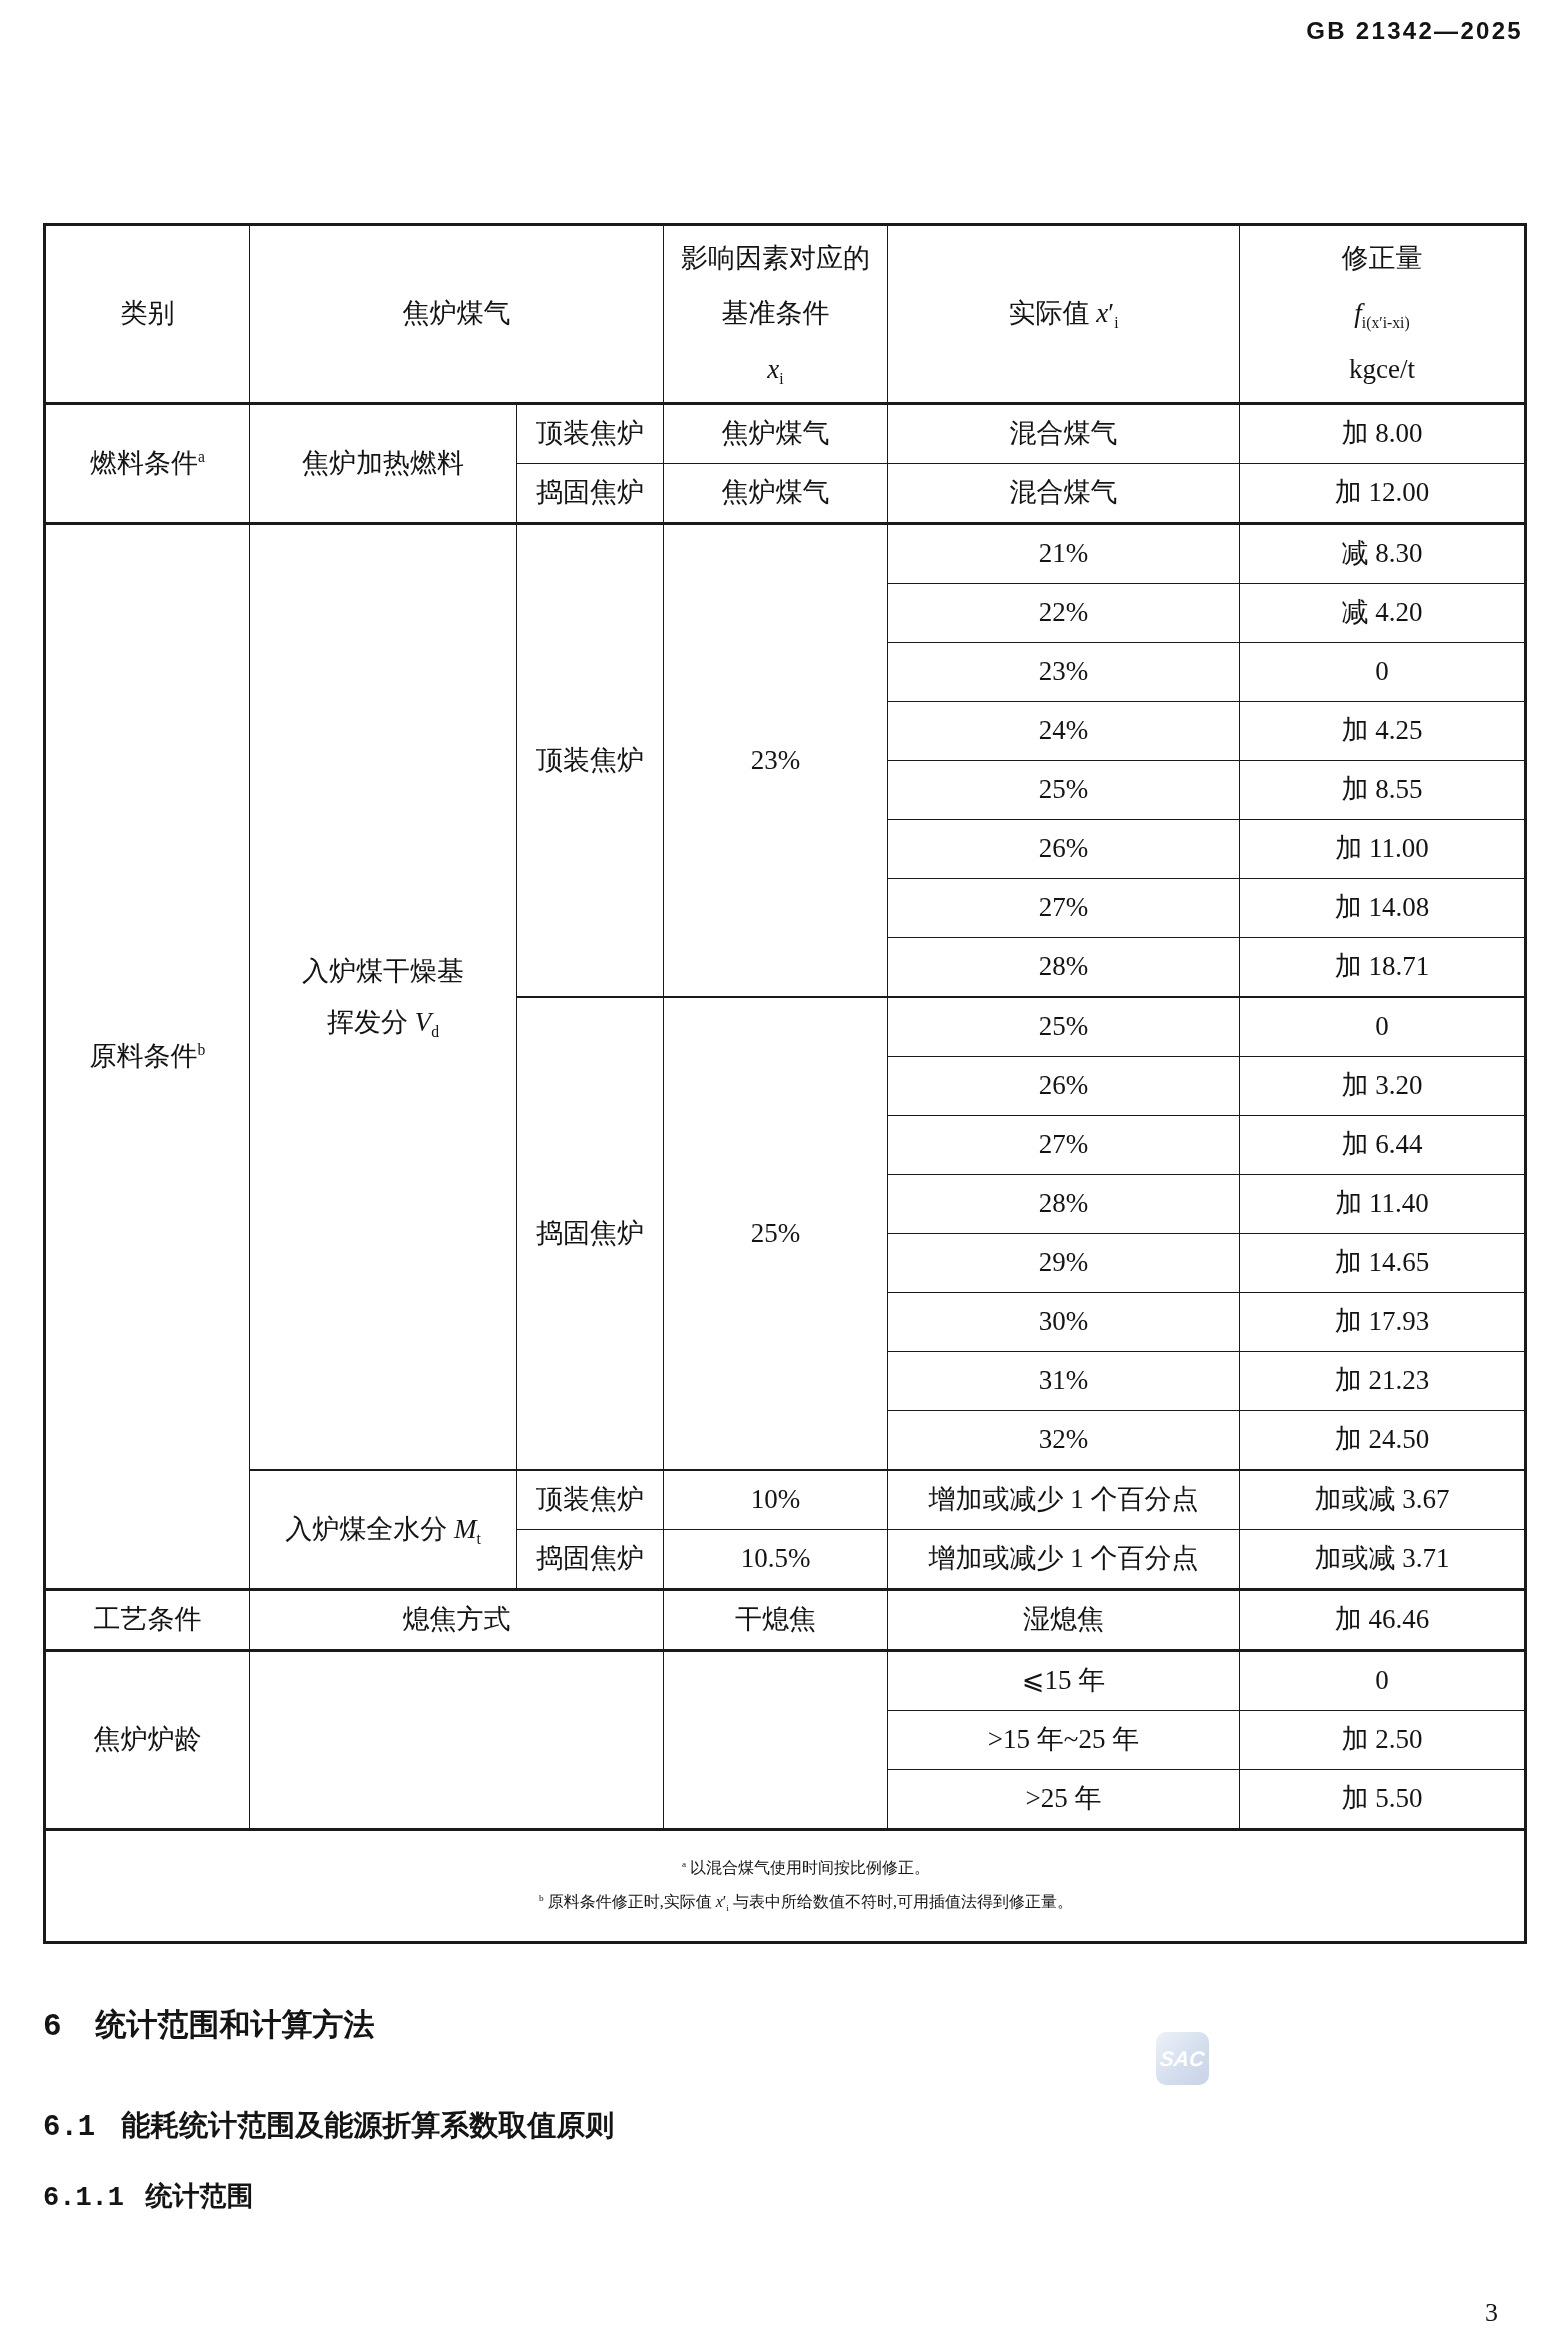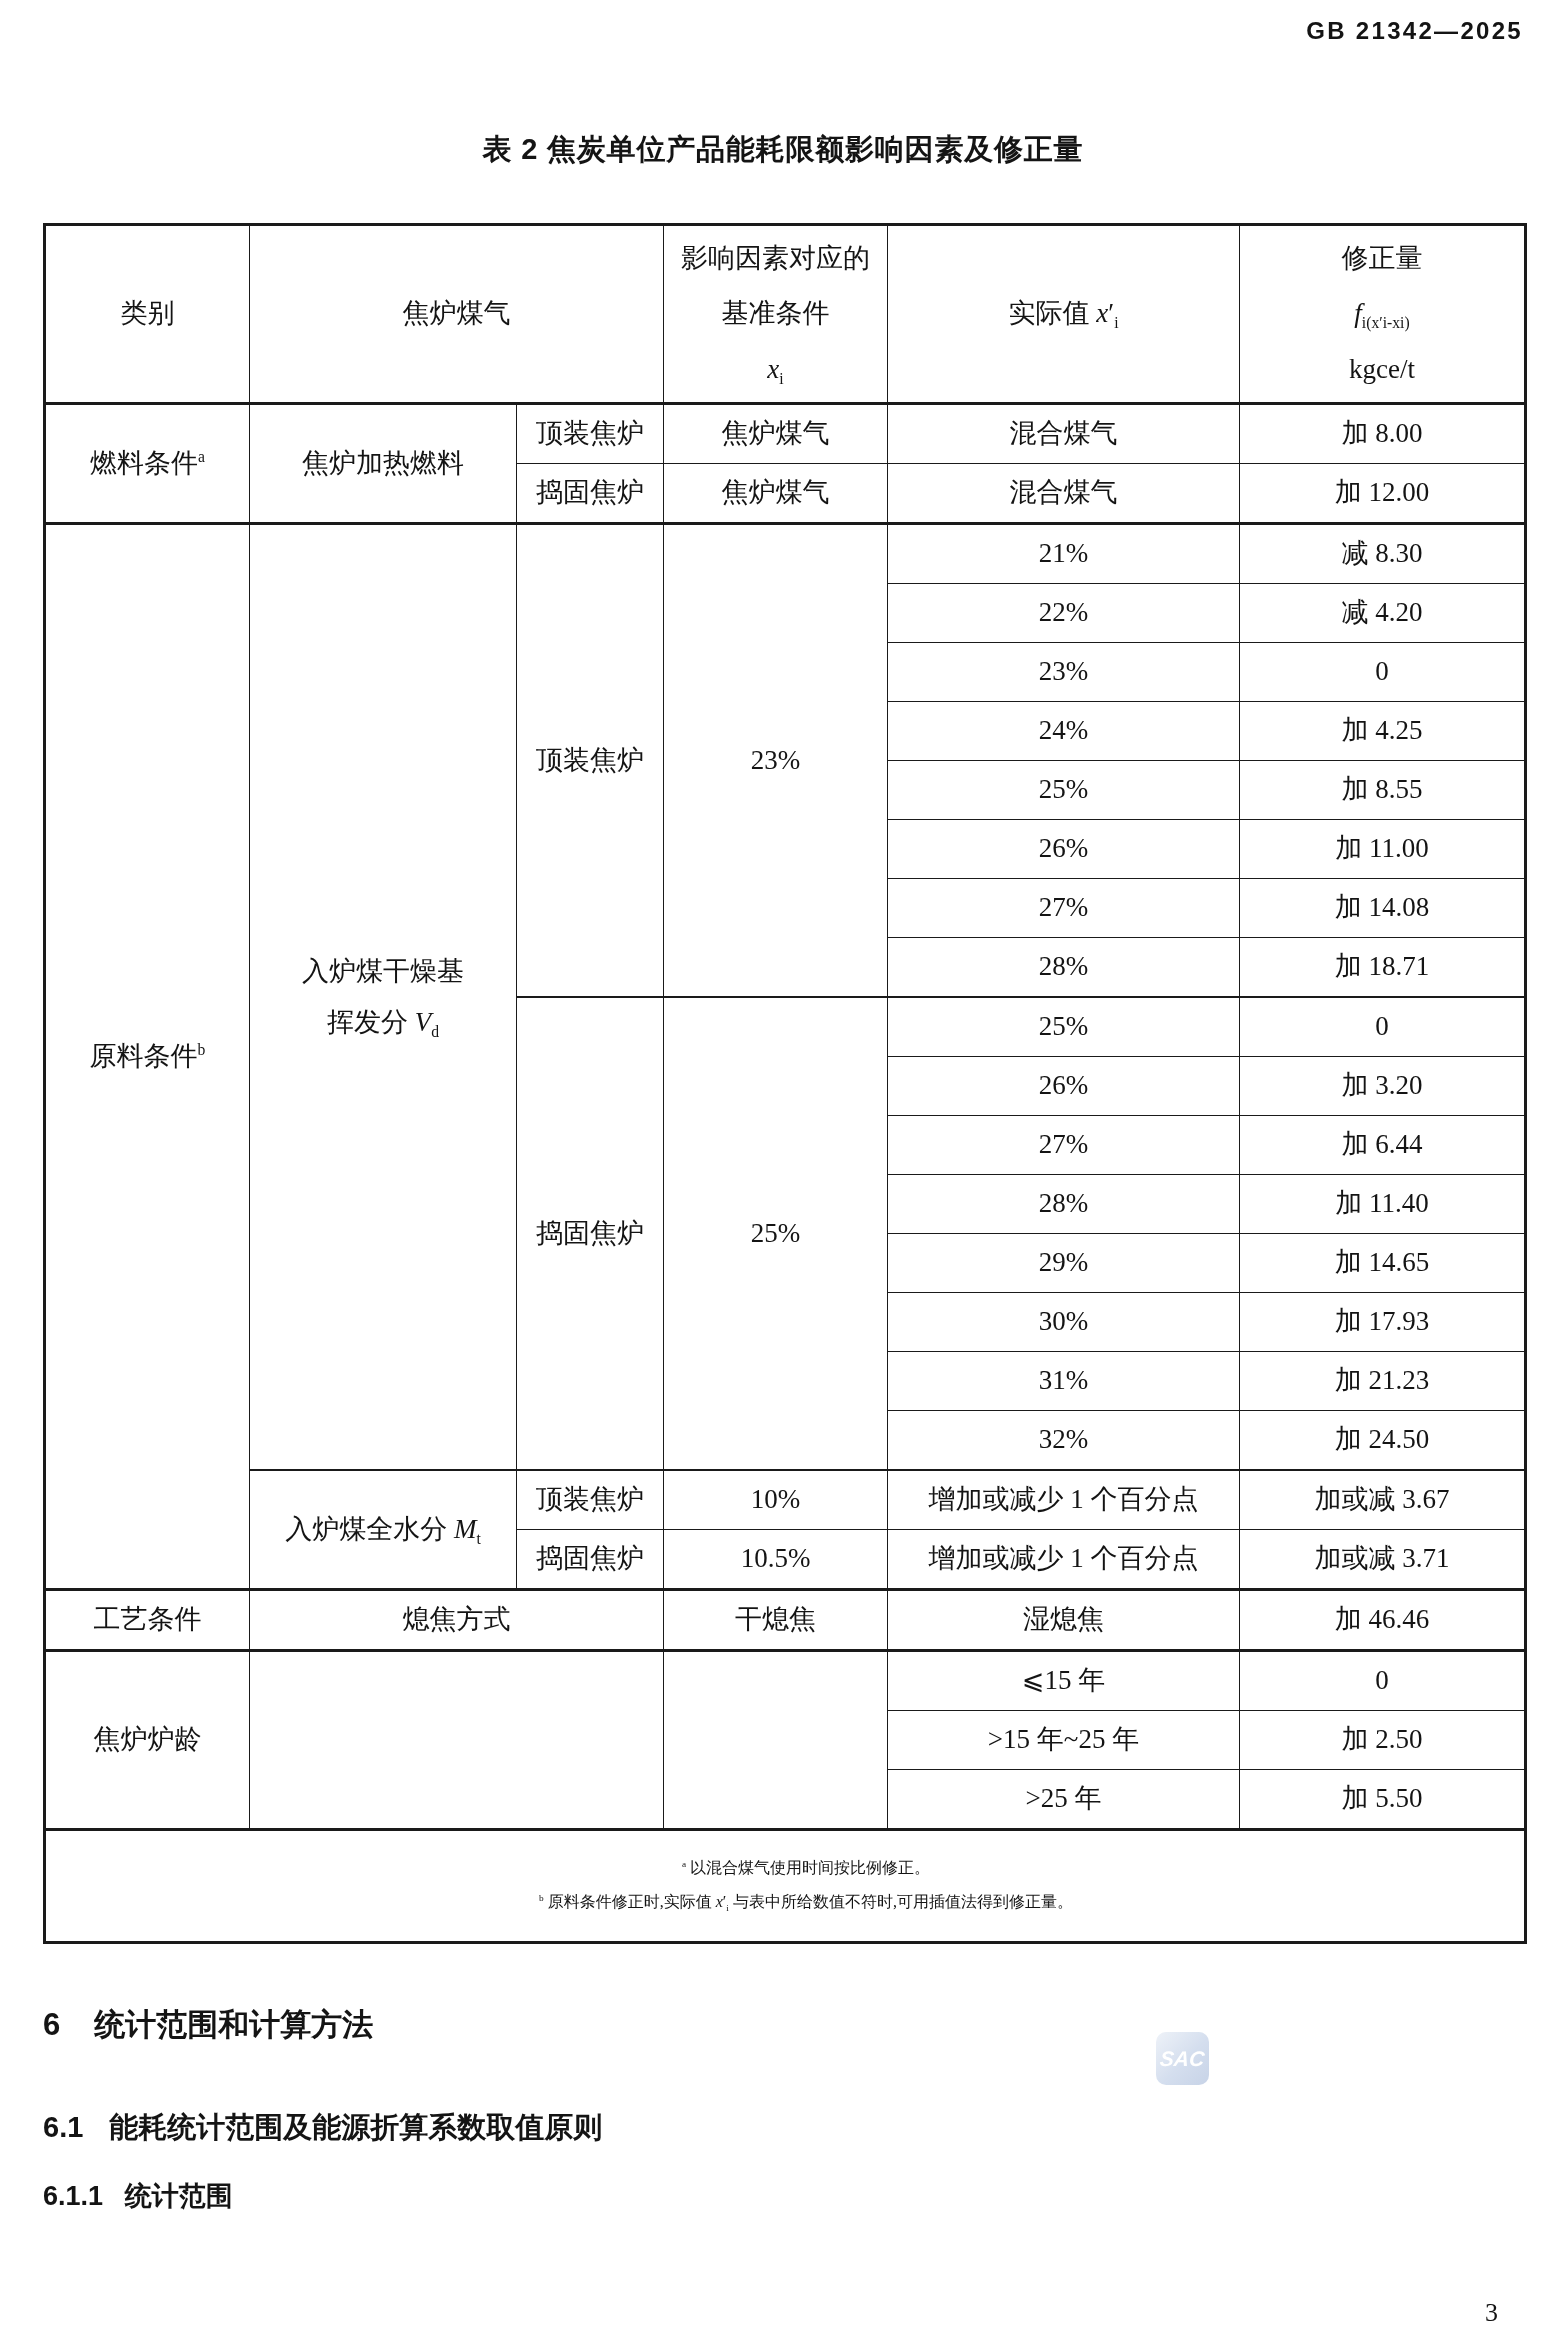--- a/index.html
+++ b/index.html
@@ -42,21 +42,21 @@
   table.limits td.ftnotes{
     border-top-width:3.1px;text-align:center;height:auto;
     padding:20px 31px 23px 73px;font-size:16px;line-height:2.1;
   }
   table.limits sup{font-size:0.58em;}
   table.limits sub{font-size:0.58em;}
   .ft-line{white-space:nowrap;}
 
   .heading{
     position:absolute;left:43px;
-    font-family:Liberation Sans, sans-serif;
+    font-family:Liberation Mono, monospace;
     font-weight:bold;white-space:nowrap;
   }
   .heading .num{display:inline-block;}
   .h-l1{top:2004px;font-size:31px;}
   .h-l1 .num{margin-right:34px;}
   .h-l2{top:2095px;font-size:29px;}
   .h-l2 .num{margin-right:26px;margin-top:16px;}
   .h-l3{top:2178px;font-size:27px;}
   .h-l3 .num{margin-right:21.6px;}
 
@@ -84,21 +84,20 @@
     color:#ffffff;letter-spacing:0px;transform:skewX(-6deg);
   }
 </style>
 </head>
 <body>
 
 <div class="page">
 
   <div class="gb-code">GB 21342—2025</div>
 
-  <div class="table-title">表 2  焦炭单位产品能耗限额影响因素及修正量</div>
 
   <table class="limits">
     <colgroup>
       <col style="width:205px">
         <col style="width:267px">
         <col style="width:147px">
       <col style="width:224px">
         <col style="width:352px">
         <col style="width:286px">
     </colgroup>

